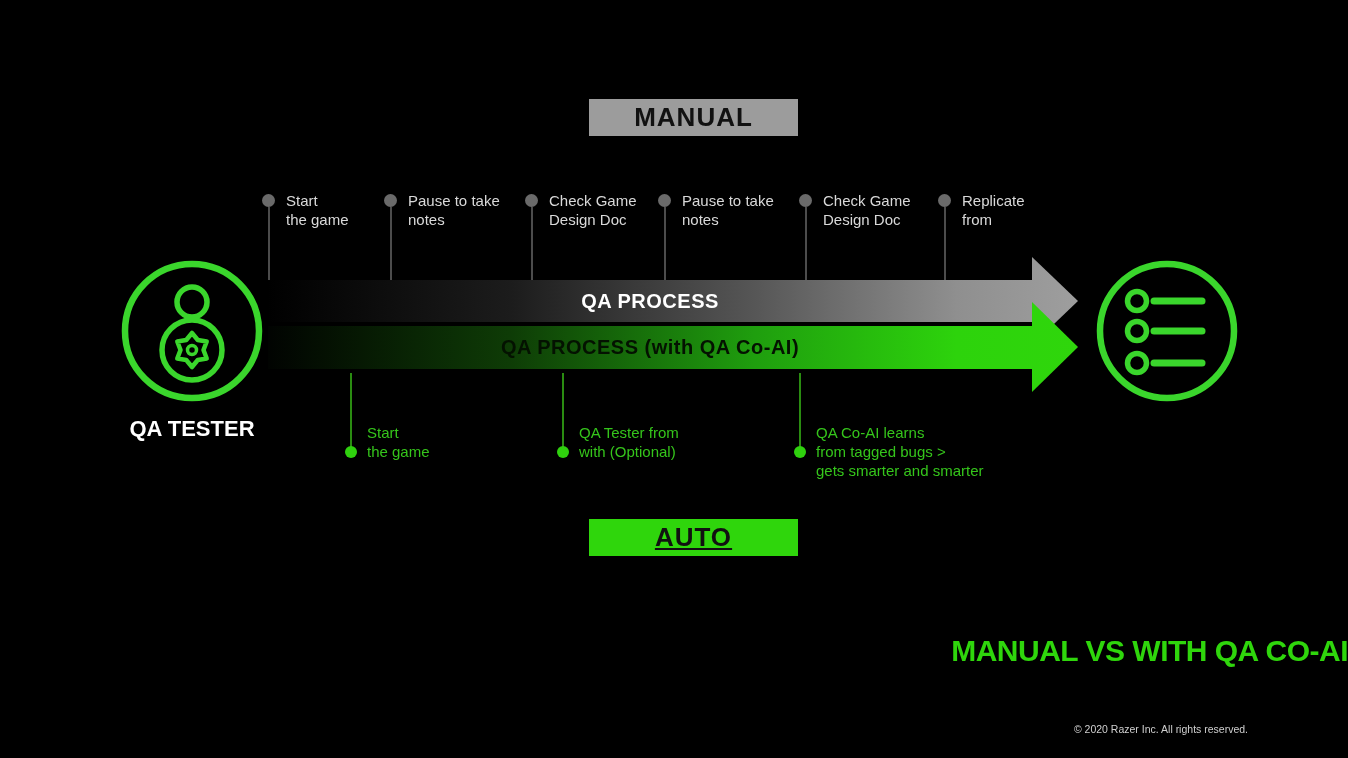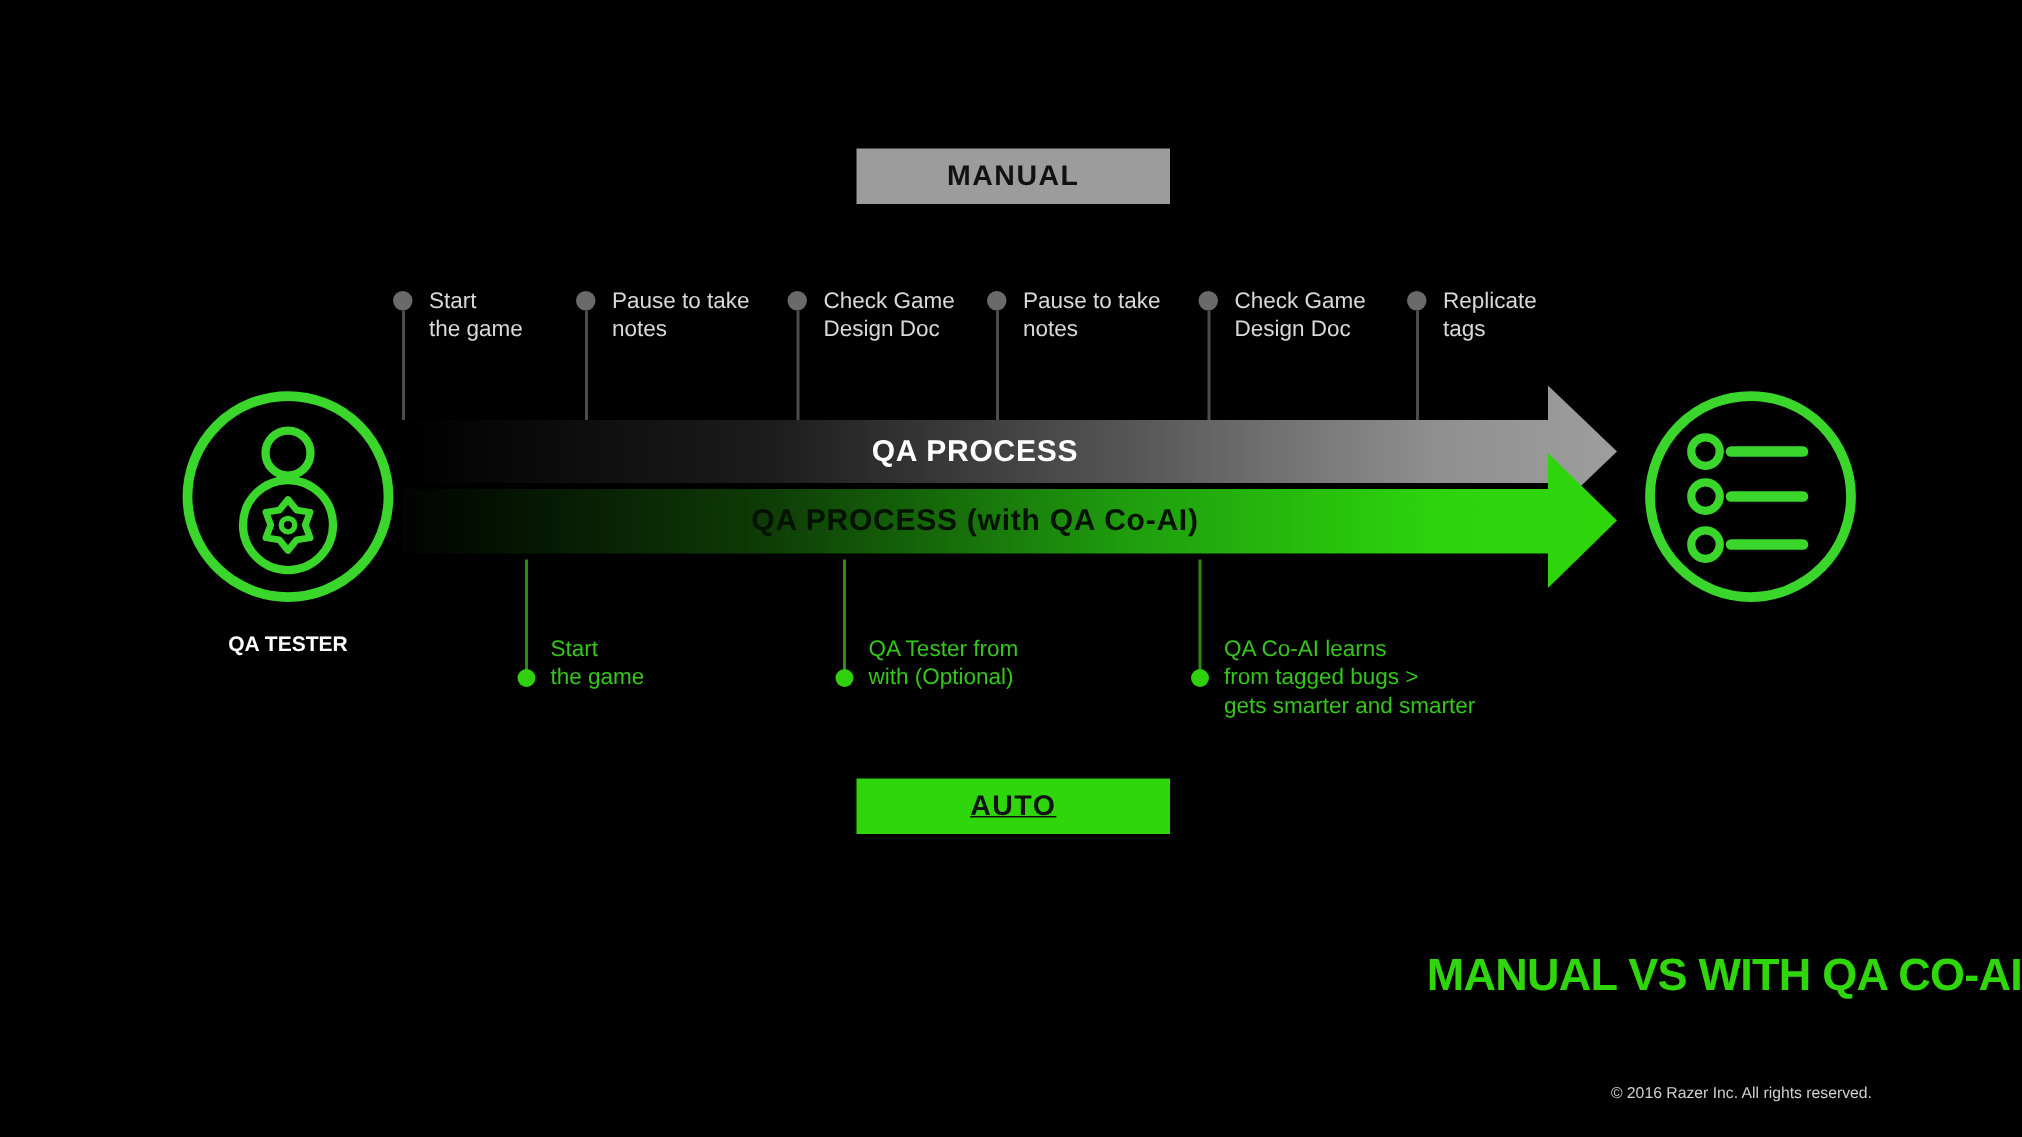--- a/index.html
+++ b/index.html
@@ -16,23 +16,24 @@
     overflow: hidden;
   }
   .badge {
     position: absolute;
     width: 209px;
     height: 37px;
     display: flex;
     align-items: center;
     justify-content: center;
     font-weight: 700;
-    font-size: 19px;
+    font-size: 26px;
     letter-spacing: 1px;
     color: #111;
+    margin-left: 18px;
   }
   .badge.manual { left: 571px; top: 99px; background: #9c9c9c; }
   .badge.auto   { left: 571px; top: 519px; background: #2fd60c; text-decoration: underline; }
 
   .mstep { position: absolute; top: 194px; width: 140px; }
   .mstep .dot {
     position: absolute; left: 0; top: 0;
     width: 13px; height: 13px; border-radius: 50%;
     background: #6a6a6a;
   }
@@ -70,21 +71,21 @@
     position: absolute;
     left: 268px; width: 764px;
     display: flex; align-items: center; justify-content: center;
     font-weight: 700; font-size: 20px; letter-spacing: 0.5px;
   }
   .arrow-label.gray  { top: 280px; height: 42px; color: #ffffff; }
   .arrow-label.green { top: 326px; height: 43px; color: #041201; }
 
   .endpoint-label {
     position: absolute;
-    font-weight: 700; font-size: 14px; line-height: 22px;
+    font-weight: 700; font-size: 22px; line-height: 22px;
     color: #ffffff; text-align: center; white-space: nowrap;
   }
   .endpoint-label span { display: block; }
 
   #page-title {
     position: absolute;
     left: 0; top: 634px; width: 1348px;
     text-align: right;
     font-weight: 700; font-size: 30px; letter-spacing: -0.5px;
     color: #2fd60c;
@@ -142,21 +143,21 @@
     <div class="lbl">
       <span>Check Game</span>
       <span>Design Doc</span>
     </div>
   </div>
   <div class="mstep" style="left:938px">
     <div class="dot"></div>
     <div class="vline"></div>
     <div class="lbl">
       <span>Replicate</span>
-      <span>tags</span>
+      <span>from</span>
     </div>
   </div>
 
   <svg style="left:260px; top:250px;" width="830" height="150" viewBox="0 0 830 150">
     <defs>
       <linearGradient id="gradGray" gradientUnits="userSpaceOnUse" x1="8" y1="0" x2="818" y2="0">
         <stop offset="0" stop-color="#000000"></stop>
         <stop offset="0.3" stop-color="#1c1c1c"></stop>
         <stop offset="0.6" stop-color="#565656"></stop>
         <stop offset="0.85" stop-color="#8f8f8f"></stop>
@@ -231,15 +232,15 @@
       <span>QA Co-AI learns</span>
       <span>from tagged bugs &gt;</span>
       <span>gets smarter and smarter</span>
     </div>
   </div>
 
   <div class="badge auto">AUTO</div>
 
   <div id="page-title">MANUAL VS WITH QA CO-AI</div>
 
-  <div id="copyright">© 2016 Razer Inc. All rights reserved.</div>
+  <div id="copyright">© 2020 Razer Inc. All rights reserved.</div>
 
 </div>
 
 </body></html>

